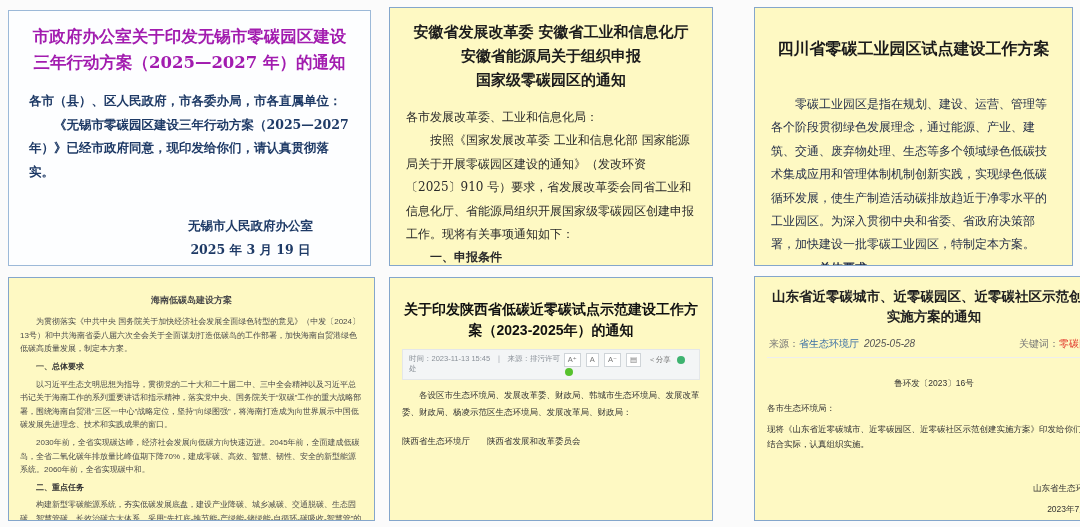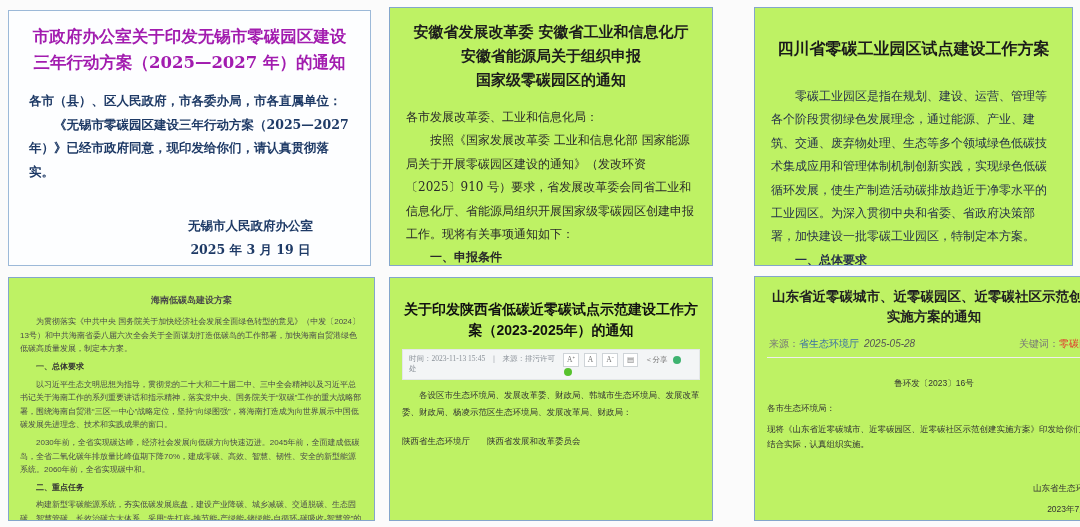--- a/index.html
+++ b/index.html
@@ -3,21 +3,21 @@
 <meta charset="utf-8">
 <style>
   html,body{margin:0;padding:0;}
   body{width:1080px;height:527px;background:#fafafa;overflow:hidden;position:relative;
        font-family:"Liberation Sans","DejaVu Sans",sans-serif;}
   .page{position:absolute;inset:0;background:#fbfbfb;}
   
   .wm{position:absolute;color:rgba(148,160,175,.42);font-size:21px;letter-spacing:3px;
       font-family:"DejaVu Sans",sans-serif;white-space:nowrap;pointer-events:none;z-index:5;}
   
-  .card{position:absolute;background:#bef264;border:1.5px solid #84a6cb;overflow:hidden;
+  .card{position:absolute;background:#fef9c3;border:1.5px solid #84a6cb;overflow:hidden;
         box-sizing:border-box;z-index:2;}
   .card.wuxi{left:8px;top:10px;width:363px;height:256px;padding:13px 20px;background:#fdfeff;border-color:#9cb9d8;}
   .card.anhui{left:389px;top:7px;width:324px;height:259px;padding:12px 16px;}
   .card.sichuan{left:754px;top:7px;width:319px;height:259px;padding:13px 16px;}
   .card.hainan{left:8px;top:277px;width:367px;height:244px;padding:8px 11px;}
   .card.shaanxi{left:389px;top:277px;width:324px;height:244px;padding:9px 12px;}
   .card.shandong{left:754px;top:276px;width:360px;height:245px;padding:8px 12px;}
   
   .title{margin:0;text-align:center;white-space:pre-line;font-weight:bold;}
   .serifdoc{font-family:"DejaVu Serif","Liberation Serif",serif;}
@@ -35,30 +35,30 @@
   .b-center{text-align:center;font-weight:bold;}
   .b-center-docnum{text-align:center;}
   .b-right{text-align:right;}
   .b-note{text-indent:0;}
   .b-signer{text-align:center;padding-left:38%;}
   
   .wuxi .blocks{margin-top:12px;color:#1e3a66;font-size:12.5px;line-height:1.9;font-weight:bold;}
   
   .anhui .blocks{margin-top:14px;color:#2a2a2a;font-size:12px;line-height:1.95;}
   
-  .sichuan .blocks{margin-top:24px;color:#26304a;font-size:12px;line-height:1.95;}
+  .sichuan .blocks{margin-top:32px;color:#26304a;font-size:12px;line-height:1.95;}
   
   .hainan{color:#4a4a4a;}
   .hainan .blocks{font-size:8px;line-height:1.7;}
   .hainan .blk{margin:4px 0;}
   .hainan .b-center{font-size:9px;margin:7px 0;}
   .hainan .b-heading,.hainan .lead{color:#333;}
   
   .shaanxi .meta{display:flex;justify-content:space-between;align-items:center;background:#f3f5f6;
-    border:1px solid #e4e7e9;color:#8a9199;font-size:7.5px;padding:3px 6px;margin-bottom:7px;font-family:Liberation Serif, serif;}
+    border:1px solid #e4e7e9;color:#8a9199;font-size:7.5px;padding:3px 6px;margin-bottom:7px;}
   .shaanxi .meta .div{margin:0 5px;}
   .fbtn{font-size:7.5px;line-height:1;color:#777;background:#fff;border:1px solid #cfd4d8;
     padding:2px 3px;margin-left:3px;cursor:pointer;font-family:inherit;}
   .share{margin-left:5px;color:#777;cursor:pointer;}
   .dot{display:inline-block;width:8px;height:8px;border-radius:50%;margin-left:4px;vertical-align:middle;cursor:pointer;}
   .dot.green{background:#3eb370;}
   .dot.green2{background:#57c22d;}
   .shaanxi .blocks{color:#333;font-size:8.5px;line-height:2.0;}
   
   .shandong .meta{display:flex;justify-content:space-between;font-size:10px;color:#777;

